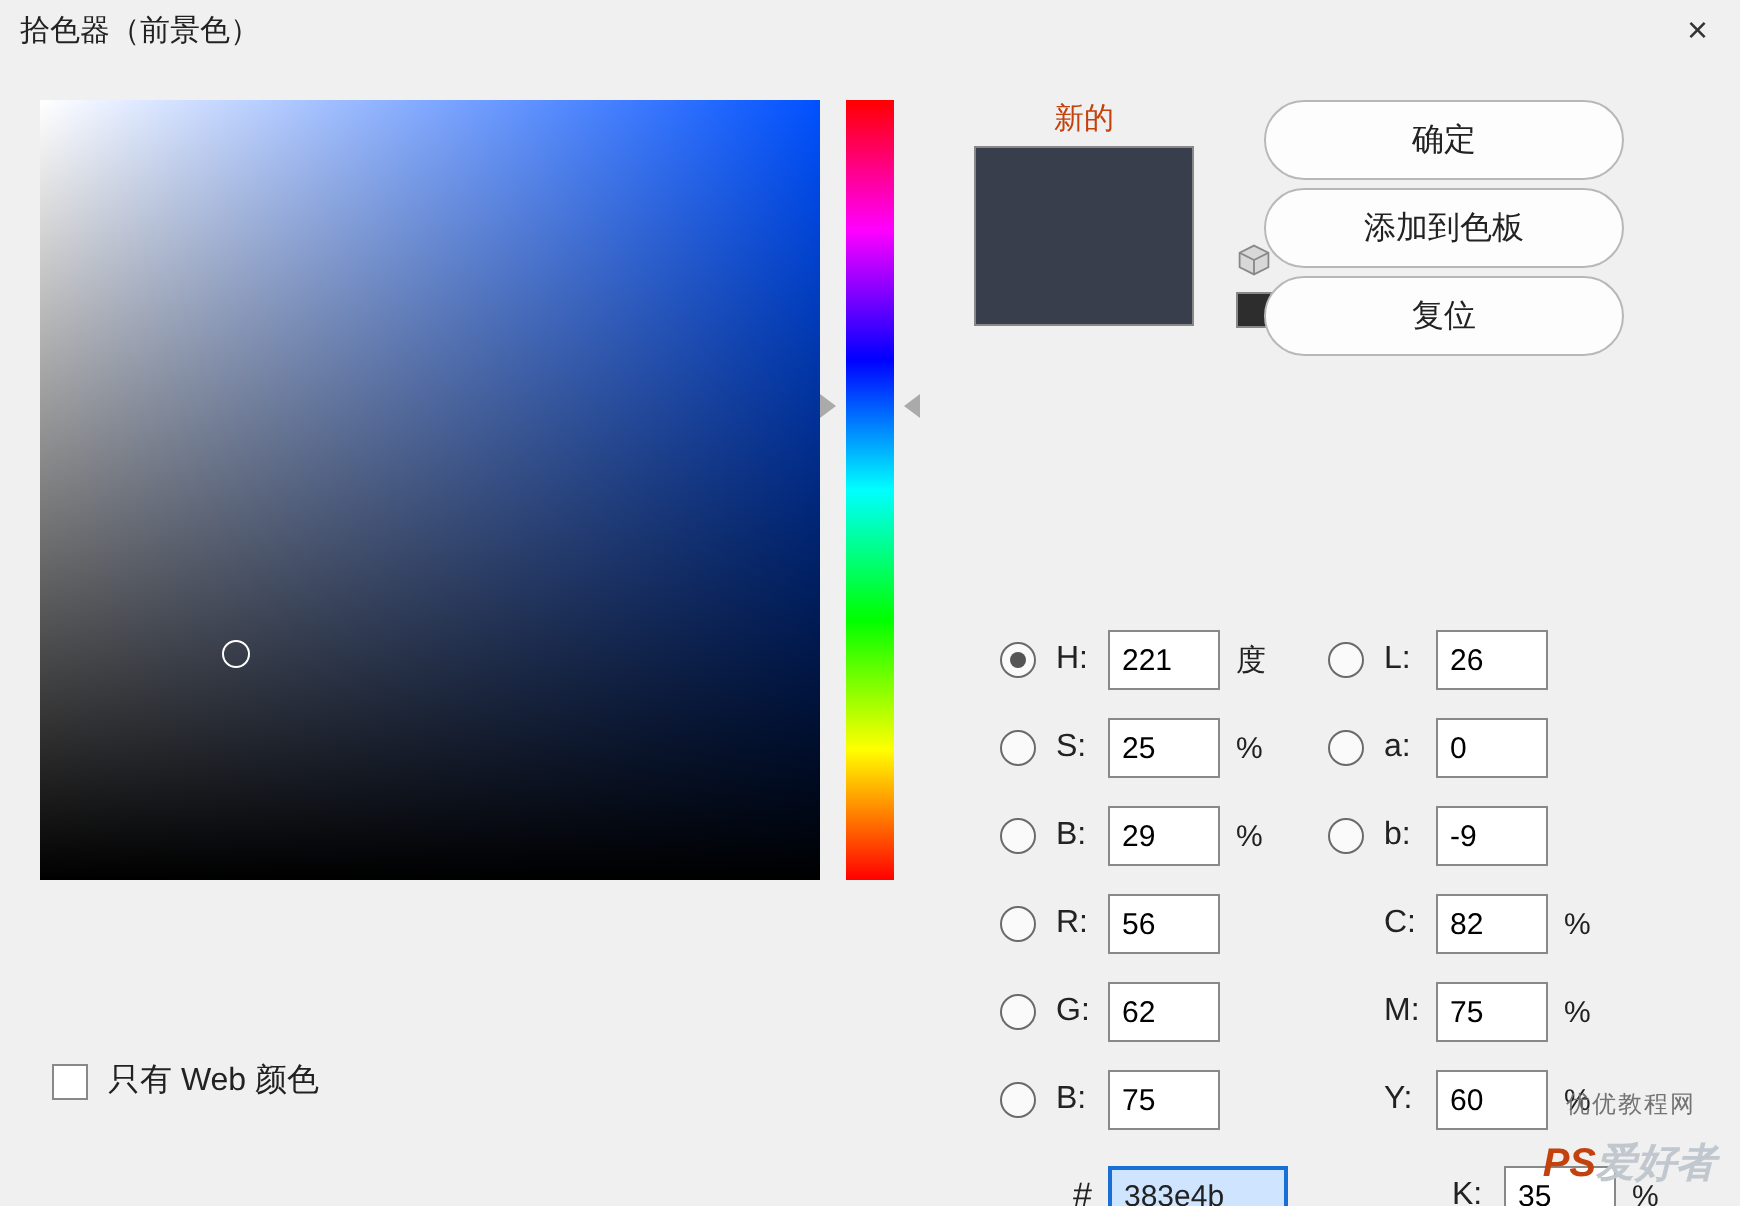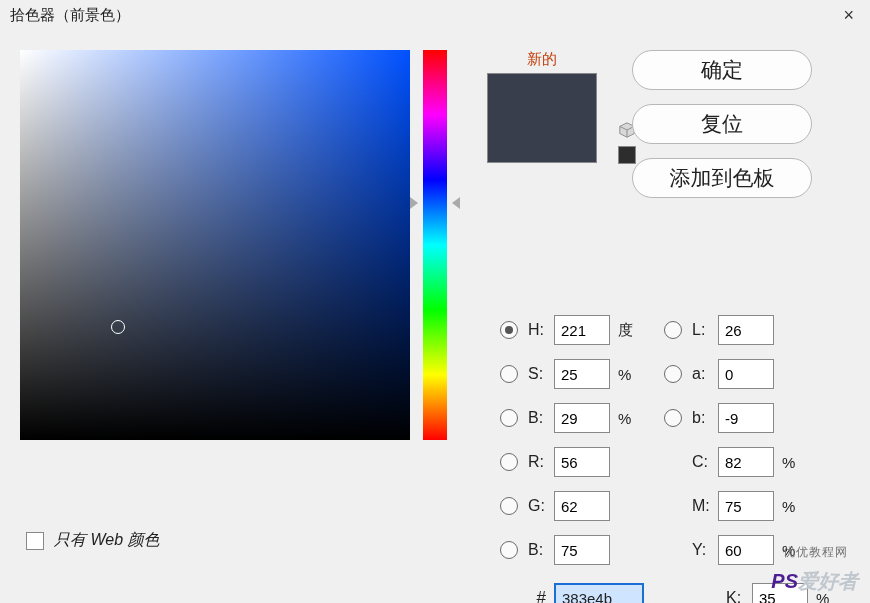--- a/index.html
+++ b/index.html
@@ -69,22 +69,22 @@
     .sw-icons { display: flex; flex-direction: column; align-items: flex-end; gap: 4px; margin-top: -42px; margin-right: -24px;}
     .sw-cur-label { text-align: center; font-size: 15px; color: #333; margin-top: 6px;}
     .tiny-icon { width: 18px; height: 18px; border: 1px solid #888; }
     .cube-icon svg { width: 18px; height: 18px; }
     .right-col { width: 200px; padding-left: 20px; }
     .btn {
       width: 180px; height: 40px;
       background: #fdfdfd;
       border: 1px solid #b8b8b8;
       border-radius: 20px;
-      font-size: 21px;
-      margin-bottom: 14px;
+      font-size: 16px;
+      margin-bottom: 4px;
       cursor: pointer;
       display: flex; align-items: center; justify-content: center;
     }
     .values { margin-top: 18px; position: absolute; left: 500px; top: 290px; width: 360px; }
     .row { display: flex; align-items: center; height: 44px; }
     .radio {
       width: 18px; height: 18px;
       border: 1px solid #6a6a6a;
       border-radius: 50%;
       margin-right: 10px;
@@ -101,21 +101,21 @@
       width: 56px; height: 30px;
       border: 1px solid #888;
       background: #fff;
       padding: 0 6px;
       font-size: 15px;
       text-align: left;
     }
     .unit { width: 30px; padding-left: 8px; font-size: 15px;}
     .spacer { width: 24px; }
     .no-radio { width: 28px; }
-    .checkbox-row { display: flex; align-items: center; margin-top: 30px; margin-left: 4px; font-style: italic;}
+    .checkbox-row { display: flex; align-items: center; margin-top: 30px; margin-left: 4px;}
     .checkbox {
       width: 18px; height: 18px;
       border: 1px solid #888; background: #fff;
       margin-right: 10px; cursor: pointer;
     }
     .hex-row { display: flex; align-items: center; margin-top: 4px; }
     .hex-label { width: 26px; font-size: 17px; text-align: right; padding-right: 8px;}
     .hex-inp {
       width: 90px; height: 30px;
       border: 2px solid #1a6fd6;
@@ -125,21 +125,21 @@
       color: #222;
     }
     .watermark1 {
       position: absolute; right: 22px; bottom: 42px;
       font-size: 12px; color: #737373; letter-spacing: 1px;
     }
     .watermark2 {
       position: absolute; right: 12px; bottom: 8px;
       font-size: 20px; color: #c0c7ce; font-style: italic; font-weight: bold;
     }
-    .watermark2 .ps { color: #4c1d95; }
+    .watermark2 .ps { color: #c2410c; }
   </style>
 </head>
 <body>
 
 <div class="titlebar">
   <span class="title">拾色器（前景色）</span>
   <span class="close">×</span>
 </div>
 
 <div class="content">
@@ -168,22 +168,22 @@
             <line x1="18" y1="6" x2="10" y2="10" stroke="#888"></line>
             <line x1="10" y1="10" x2="10" y2="18" stroke="#888"></line>
           </svg>
       </span>
       <span class="tiny-icon" style="background:#2d2d2d;"></span>
     </div>
   </div>
 
   <div class="right-col">
     <div class="btn">确定</div>
+    <div class="btn">添加到色板</div>
     <div class="btn">复位</div>
-    <div class="btn">添加到色板</div>
   </div>
 </div>
 
 <div class="values">
   <div class="row">
     <span class="radio sel"></span>
     <span class="lbl">H:</span>
     <input class="inp" value="221" style="">
     <span class="unit">度</span>
     <span class="spacer"></span>

